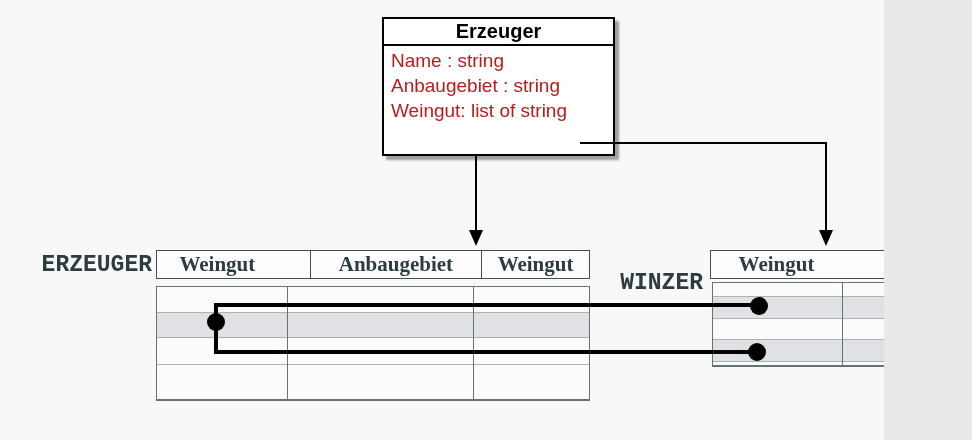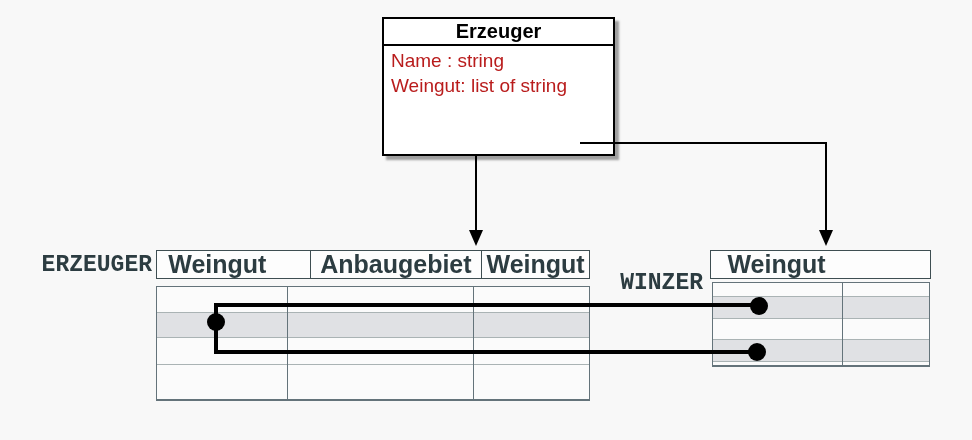--- a/index.html
+++ b/index.html
@@ -1,17 +1,17 @@
 <!DOCTYPE html>
 <html><head>
 <meta charset="utf-8">
 <style>
   html,body{margin:0;padding:0;}
   body{background:#e9e9e9;font-family:"Liberation Sans",sans-serif;}
-  #canvas{position:relative;width:972px;height:440px;background:#f8f8f8;overflow:hidden;}
+  #canvas{position:relative;width:884px;height:440px;background:#f8f8f8;overflow:hidden;}
 
   
   .class-box{
     position:absolute;left:382px;top:17px;width:229px;height:135px;
     background:#ffffff;border:2px solid #000;
     box-shadow:4px 4px 2px rgba(70,70,70,.5);
   }
   .class-title{
     height:25px;line-height:25px;border-bottom:2px solid #000;
     text-align:center;font-weight:bold;font-size:20px;color:#000;
@@ -35,22 +35,22 @@
     font-weight:bold;font-size:23px;color:#2c3c41;letter-spacing:0;
   }
 
   
   .tbl-header{
     position:absolute;height:29px;box-sizing:border-box;
     border:1.5px solid #3e4e52;background:#fdfdfd;display:flex;
   }
   .tbl-header .cell{
     box-sizing:border-box;display:flex;align-items:center;justify-content:center;
-    font-family:Liberation Sans, sans-serif;
-    font-weight:bold;font-size:25px;color:#2c3c41;white-space:nowrap;
+    font-family:Liberation Serif, serif;
+    font-weight:bold;font-size:21px;color:#2c3c41;white-space:nowrap;
   }
   .tbl-header .cell + .cell{border-left:1.5px solid #3e4e52;}
 
   
   .tbl-body{
     position:absolute;box-sizing:border-box;background:#fbfbfb;
     border:1.5px solid #64737a;border-bottom-width:2.5px;
   }
   .row-stripe{position:absolute;left:0;right:0;background:#e0e1e4;}
   .h-div{position:absolute;left:0;right:0;height:1px;background:#aab3b4;}
@@ -62,20 +62,21 @@
 </style>
 </head>
 <body>
 
 <div id="canvas">
 
   <div class="class-box">
     <div class="class-title">Erzeuger</div>
     <div class="class-attrs">
       <div class="class-attr">Name : string</div>
+      <div class="class-attr">Anbaugebiet : string</div>
       <div class="class-attr">Weingut: list of string</div>
     </div>
   </div>
 
   <div class="thin-line" style="left:475px;top:156px;width:2px;height:76px;"></div>
   <div class="arrowhead" style="left:469px;top:230px;"></div>
 
   <div class="thin-line" style="left:580px;top:142px;width:247px;height:2px;"></div>
   <div class="thin-line" style="left:825px;top:142px;width:2px;height:89px;"></div>
   <div class="arrowhead" style="left:819px;top:230px;"></div>

